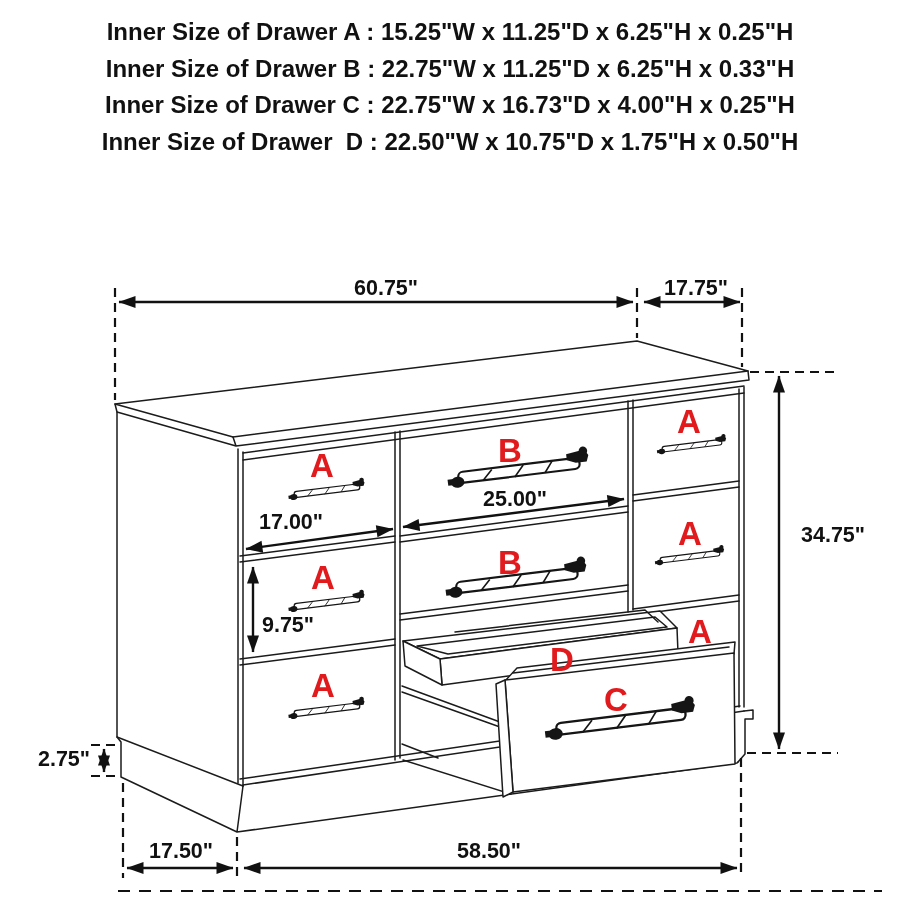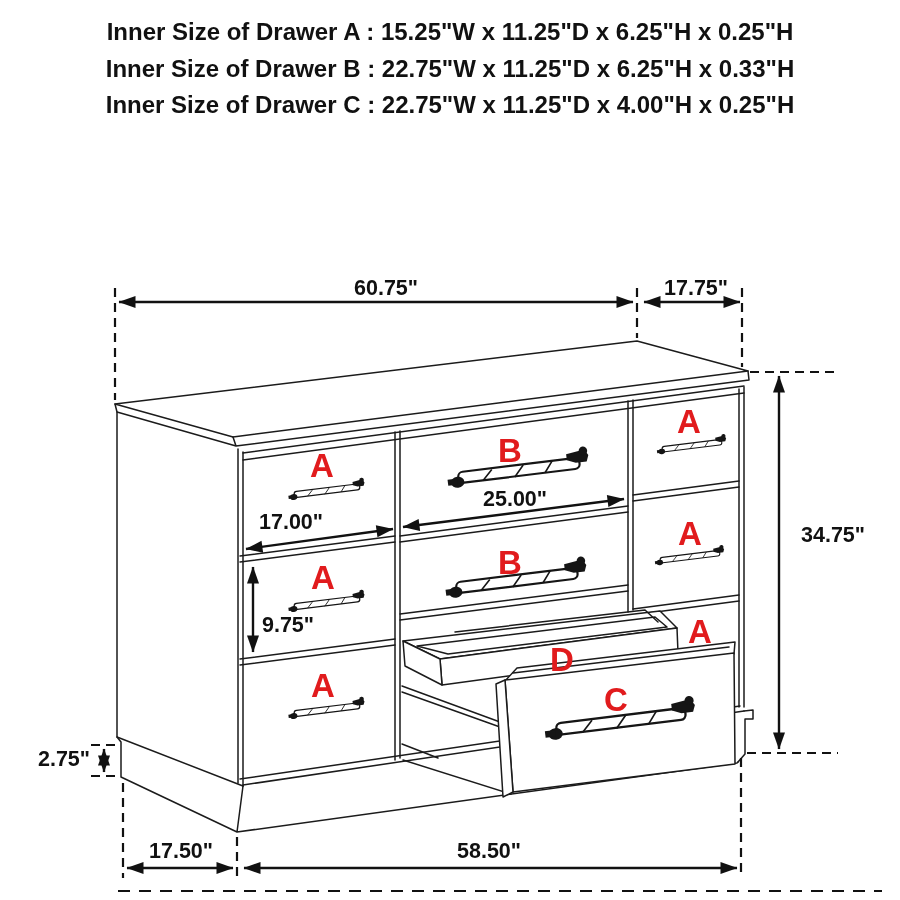--- a/index.html
+++ b/index.html
@@ -16,21 +16,22 @@
   text{font-family:"Liberation Sans", sans-serif;}
 </style>
 </head>
 <body>
 
 <div id="stage">
 
   <div id="spec-header">
     <div class="spec-line">Inner Size of Drawer A : 15.25"W x 11.25"D x 6.25"H x 0.25"H</div>
     <div class="spec-line">Inner Size of Drawer B : 22.75"W x 11.25"D x 6.25"H x 0.33"H</div>
-    <div class="spec-line">Inner Size of Drawer C : 22.75"W x 11.25"D x 4.00"H x 0.25"H</div>
+    <div class="spec-line">Inner Size of Drawer C : 22.75"W x 16.73"D x 4.00"H x 0.25"H</div>
+    <div class="spec-line">Inner Size of Drawer  D : 22.50"W x 10.75"D x 1.75"H x 0.50"H</div>
   </div>
 
   <svg id="diagram-svg" width="900" height="900" viewBox="0 0 900 900">
     <defs>
       <marker id="ah" markerUnits="userSpaceOnUse" markerWidth="20" markerHeight="16" refX="17.5" refY="7" orient="auto-start-reverse">
         <path d="M1,1 L18,7 L1,13 Z" fill="#111"></path>
       </marker>
       <g id="handle">
         <rect x="-50" y="-5" width="100" height="9" rx="4" fill="#fff" stroke="#151515" stroke-width="1.8"></rect>
         <path d="M-22,-4 L-30,4 M4,-4.5 L-4,4.5 M28,-5 L21,4" stroke="#151515" stroke-width="1.3" fill="none"></path>

